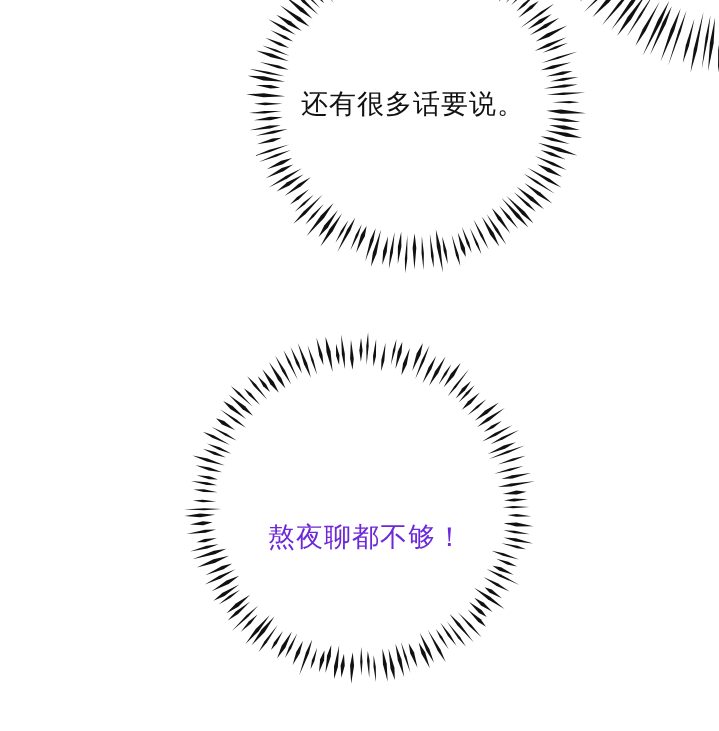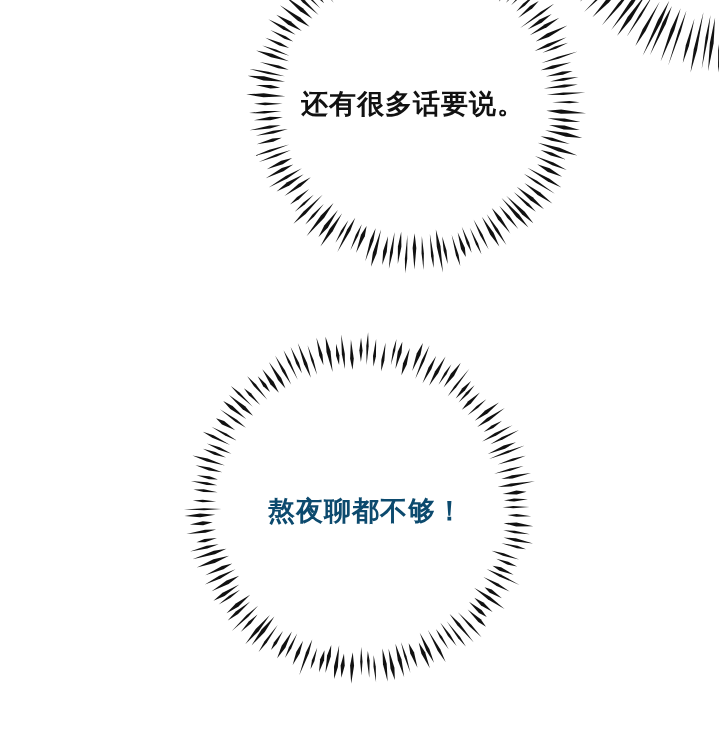--- a/index.html
+++ b/index.html
@@ -17,21 +17,21 @@
     #bursts {
       position: absolute;
       left: 0;
       top: 0;
       width: 719px;
       height: 731px;
     }
     .bubble-text {
       position: absolute;
       font-family: "DejaVu Sans", "Liberation Sans", sans-serif;
-      font-weight: bold;
+      font-weight: normal;
       color: #111111;
       white-space: nowrap;
       letter-spacing: 1px;
       transform: translate(-50%, -50%);
       line-height: 1;
       text-align: center;
     }
     #text-1 {
       font-size: 27px;
     }
@@ -421,14 +421,14 @@
         <polygon points="883.26,-170.14 904.74,-173.58 937.78,-183.06 904.00,-176.70" fill="#111111"></polygon>
         <polygon points="882.06,-165.01 922.45,-171.81 945.27,-177.90 921.89,-174.57" fill="#111111"></polygon>
         <polygon points="889.05,-156.16 906.83,-156.59 936.12,-162.63 906.28,-160.54" fill="#111111"></polygon>
         <polygon points="890.26,-149.93 918.31,-151.11 942.36,-154.94 918.03,-154.11" fill="#111111"></polygon>
         <polygon points="888.81,-142.50 915.10,-142.07 937.88,-144.89 914.94,-145.48" fill="#111111"></polygon>
       </g>
   </svg>
 
   <div id="text-1" class="bubble-text" style="left: 413px; top: 103px; color: rgb(17, 17, 17);">还有很多话要说。</div>
 
-  <div id="text-2" class="bubble-text" style="left: 366px; top: 510px; color: #0c4a6e;">熬夜聊都不够！</div>
+  <div id="text-2" class="bubble-text" style="left: 366px; top: 536px; color: #6d28d9;">熬夜聊都不够！</div>
 </div>
 
 </body></html>

